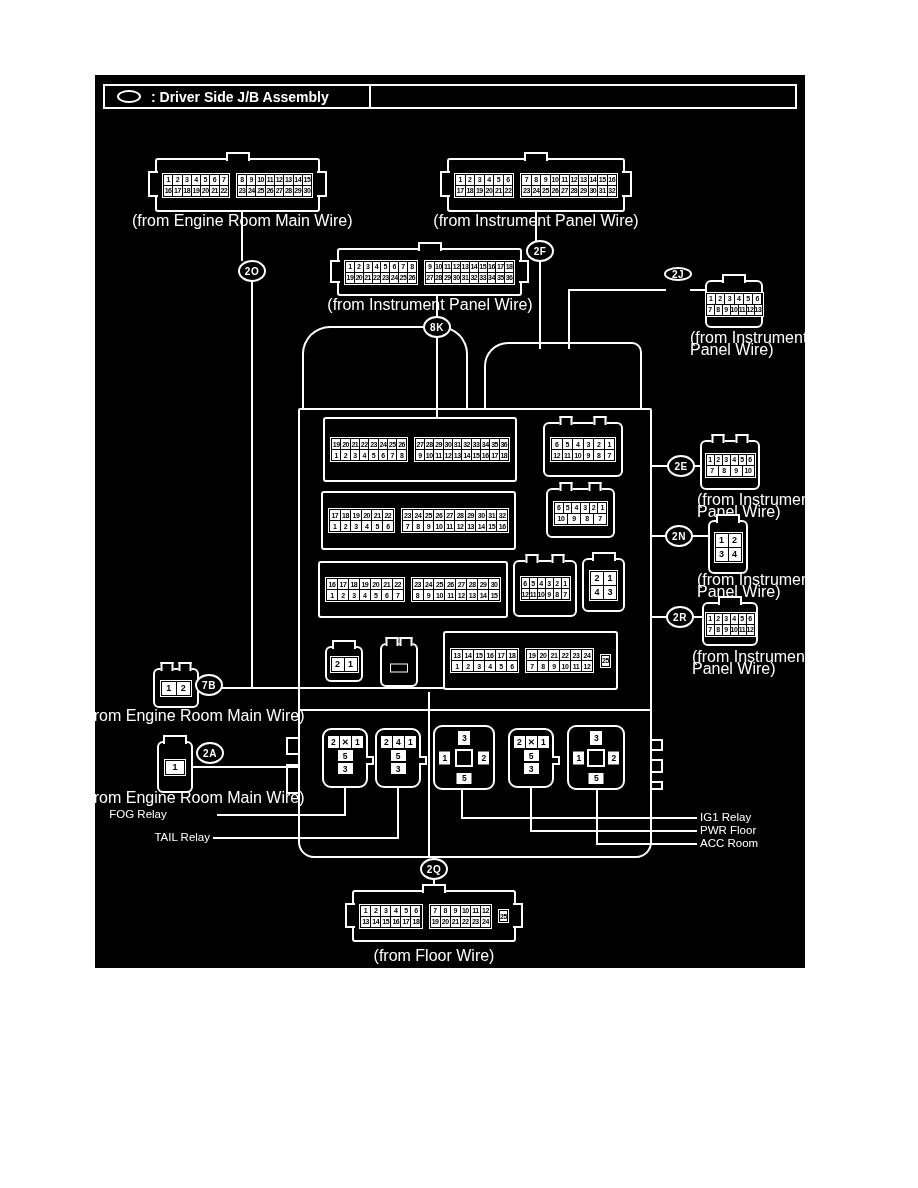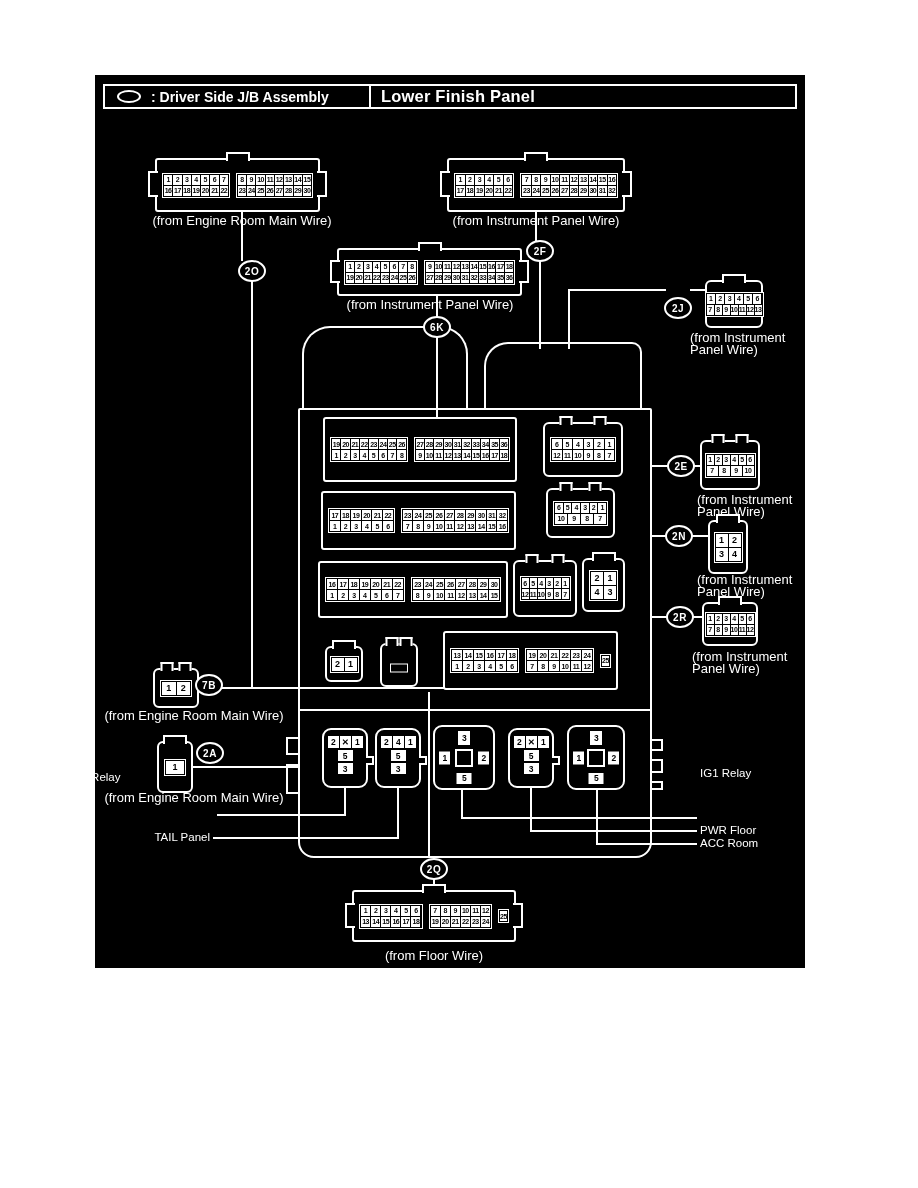--- a/index.html
+++ b/index.html
@@ -36,21 +36,21 @@
   .pinblock { display:flex; flex-direction:column; gap:1px; border:1px solid #fff;
     padding:1px; background:#000; }
   .pinblock.extra { flex:0 0 auto; }
   .pinrow { display:flex; gap:1px; justify-content:center; }
   .pin { background:#fff; color:#000; font-size:7px; font-weight:bold; letter-spacing:-0.5px;
     min-width:7px; height:10px; flex:1; display:flex; align-items:center; justify-content:center;
     line-height:1; overflow:hidden; }
   .pins-lg .pin { height:13px; min-width:12px; font-size:9px; letter-spacing:0; }
   .innerrect { position:absolute; left:50%; top:58%; transform:translate(-50%,-50%);
     width:18px; height:9px; border:1.5px solid #fff; background:#000; }
-  .caption { position:absolute; color:#fff; font-size:13px; line-height:12px; white-space:nowrap; }
+  .caption { position:absolute; color:#fff; font-size:16px; line-height:12px; white-space:nowrap; }
 
   .callout { position:absolute; border:2px solid #fff; border-radius:50%; color:#fff;
     background:#000; font-size:10px; font-weight:bold; display:flex;
     align-items:center; justify-content:center; letter-spacing:.5px; }
 
   .relay { position:absolute; border:2px solid #fff; border-radius:9px; background:#000; }
   .relay .pin { flex:0 0 auto; }
   .relay.tower { display:flex; flex-direction:column; align-items:center; gap:2px; padding-top:6px; }
   .r-top { display:flex; gap:1px; }
   .r-top .pin { width:11px; height:12px; font-size:8.5px; }
@@ -70,23 +70,20 @@
   .rlabel { position:absolute; color:#fff; font-size:11.5px; white-space:nowrap; }
 </style>
 </head>
 <body style="background: rgb(255, 255, 255);">
 
 <div class="panel" id="diagram" style="left: 95px; top: 75px; width: 710px; height: 893px; background: rgb(0, 0, 0);">
   <div class="header">
     <div class="hcell left">
       <span class="oval"></span>
       <span class="htext">: Driver Side J/B Assembly</span>
-    </div>
-    <div class="hcell right">
-      <span class="htext big">Lower Finish Panel</span>
     </div>
   </div>
 <div class="shape openbottom" style="border-radius: 28px 28px 0px 0px; position: absolute; left: 207px; top: 251px; width: 166px; height: 84px;"></div>
     <div class="shape openbottom" style="border-radius: 24px 10px 0px 0px; position: absolute; left: 389px; top: 267px; width: 158px; height: 68px;"></div>
     <div class="shape " style="border-radius: 2px 2px 16px 16px; position: absolute; left: 203px; top: 333px; width: 354px; height: 450px;"></div>
     <div class="shape " style="position: absolute; left: 191px; top: 662px; width: 14px; height: 18px;"></div>
     <div class="shape " style="position: absolute; left: 191px; top: 689px; width: 14px; height: 30px;"></div>
     <div class="shape " style="position: absolute; left: 555px; top: 664px; width: 13px; height: 12px;"></div>
     <div class="shape " style="position: absolute; left: 555px; top: 684px; width: 13px; height: 14px;"></div>
     <div class="shape " style="position: absolute; left: 555px; top: 706px; width: 13px; height: 9px;"></div>
@@ -775,26 +772,26 @@
     </div>
     <div class="relay cross" style="position: absolute; left: 472px; top: 650px; width: 58px; height: 65px;">
       <div class="pin c-top">3</div>
       <div class="pin c-left">1</div>
       <div class="pin c-right">2</div>
       <div class="pin c-bot">5</div>
       <div class="c-center"></div>
     </div>
     <div class="callout" style="position: absolute; left: 143px; top: 185px; width: 28px; height: 22px;">2O</div>
     <div class="callout" style="position: absolute; left: 431px; top: 165px; width: 28px; height: 22px;">2F</div>
-    <div class="callout" style="position: absolute; left: 328px; top: 241px; width: 28px; height: 22px;">6K</div>
-    <div class="callout" style="position: absolute; left: 569px; top: 222px; width: 28px; height: 22px;">2J</div>
+    <div class="callout" style="position: absolute; left: 328px; top: 241px; width: 28px; height: 22px;">8K</div>
+    <div class="callout" style="position: absolute; left: 569px; top: 192px; width: 28px; height: 14px;">2J</div>
     <div class="callout" style="position: absolute; left: 572px; top: 380px; width: 28px; height: 22px;">2E</div>
     <div class="callout" style="position: absolute; left: 570px; top: 450px; width: 28px; height: 22px;">2N</div>
     <div class="callout" style="position: absolute; left: 571px; top: 531px; width: 28px; height: 22px;">2R</div>
     <div class="callout" style="position: absolute; left: 100px; top: 599px; width: 28px; height: 22px;">7B</div>
     <div class="callout" style="position: absolute; left: 101px; top: 667px; width: 28px; height: 22px;">2A</div>
     <div class="callout" style="position: absolute; left: 325px; top: 783px; width: 28px; height: 22px;">2Q</div>
-    <div class="rlabel" style="left: -32px; width: 150px; text-align: left; top: 696px; position: absolute;">FOG Relay</div>
-    <div class="rlabel" style="left: -35px; width: 150px; text-align: right; top: 756px; position: absolute;">TAIL Panel</div>
-    <div class="rlabel" style="left: 605px; top: 692px; position: absolute;">IG1 Relay</div>
+    <div class="rlabel" style="left: -32px; width: 150px; text-align: center; top: 733px; position: absolute;">FOG Relay</div>
+    <div class="rlabel" style="left: -35px; width: 150px; text-align: right; top: 756px; position: absolute;">TAIL Relay</div>
+    <div class="rlabel" style="left: 605px; top: 736px; position: absolute;">IG1 Relay</div>
     <div class="rlabel" style="left: 605px; top: 749px; position: absolute;">PWR Floor</div>
     <div class="rlabel" style="left: 605px; top: 762px; position: absolute;">ACC Room</div>
   </div>
 
 </body></html>

